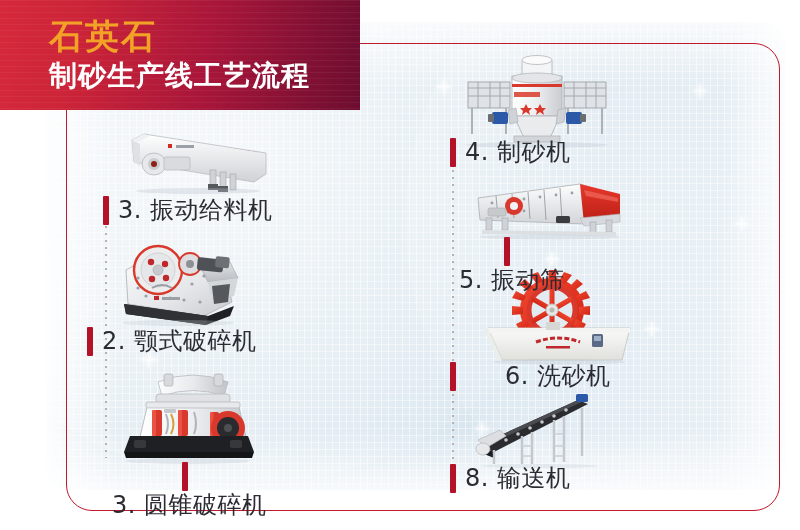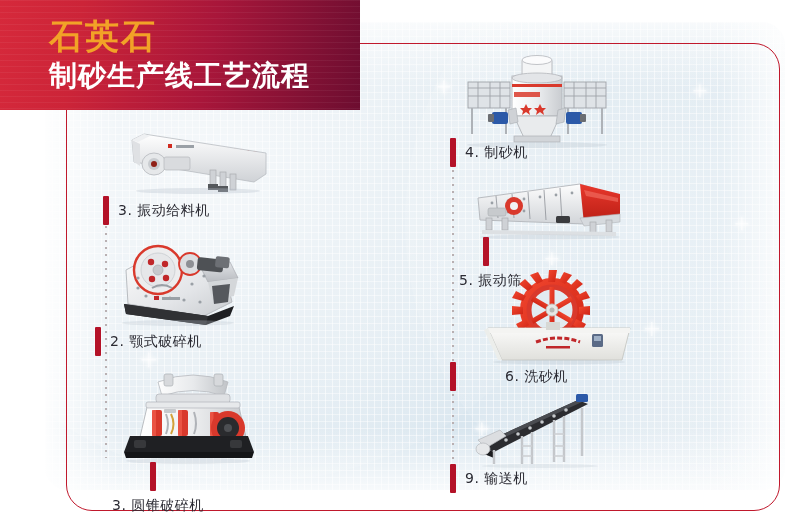--- a/index.html
+++ b/index.html
@@ -76,21 +76,21 @@
     position:absolute;width:2px;z-index:5;
     background-image:linear-gradient(to bottom, #b9b0b2 0 2px, rgba(0,0,0,0) 2px 7px);
     background-size:2px 7px;background-repeat:repeat-y;
   }
   .dot-left{left:105px;top:226px;height:232px;}
   .dot-right{left:452px;top:170px;height:300px;}
 
   .step-label{position:absolute;display:flex;align-items:center;z-index:7;white-space:nowrap;}
   .step-bar{width:6px;height:29px;background:#b41228;border-radius:1px;flex:0 0 auto;
             box-shadow:0 0 0 0 rgba(0,0,0,0);}
-  .step-text{margin-left:9px;font-size:14px;color:#2b2b33;letter-spacing:0.5px;line-height:29px;}
+  .step-text{margin-left:9px;font-size:24px;color:#2b2b33;letter-spacing:0.5px;line-height:29px;}
 
   .machine{position:absolute;z-index:6;}
 
   
   svg{display:block;overflow:visible;}
 </style>
 </head>
 <body>
 
 <div id="stage">
@@ -219,21 +219,21 @@
       <rect x="50" y="71" width="18" height="3" fill="#9aa0a6"></rect>
 
       <path d="M40 62 q10 -6 20 0" stroke="#9aa0a6" stroke-width="2" fill="none"></path>
 
       <polygon points="12,78 96,90 122,80 118,90 94,99 14,88" fill="#1f2023"></polygon>
       <polygon points="12,78 14,88 94,99 96,90" fill="#303134"></polygon>
       <ellipse cx="66" cy="97" rx="56" ry="3" fill="#b9c4cd" opacity="0.3"></ellipse>
     </svg>
   </div>
 
-  <div class="step-label" style="left:95px;top:327px;">
+  <div class="step-label" style="left:87px;top:327px;">
     <span class="step-bar"></span>
     <span class="step-text">2. 颚式破碎机</span>
   </div>
 
   <div class="machine" style="left:118px;top:356px;">
     <svg width="150" height="108" viewBox="0 0 150 108">
       <defs>
         <linearGradient id="gc1" x1="0" y1="0" x2="1" y2="0">
           <stop offset="0" stop-color="#ffffff"></stop>
             <stop offset="0.45" stop-color="#f0f1f2"></stop>
@@ -513,21 +513,21 @@
         <line x1="84" y1="44" x2="94" y2="44"></line>
           <line x1="84" y1="56" x2="94" y2="56"></line>
         <line x1="84" y1="66" x2="94" y2="66"></line>
       </g>
       <ellipse cx="70" cy="76" rx="58" ry="2" fill="#b9c4cd" opacity="0.25"></ellipse>
     </svg>
   </div>
 
   <div class="step-label" style="left:450px;top:464px;">
     <span class="step-bar"></span>
-    <span class="step-text">9. 输送机</span>
+    <span class="step-text">8. 输送机</span>
   </div>
 
   <div class="banner">
     <div class="banner-tex"></div>
     <div class="banner-title">石英石</div>
     <div class="banner-sub">制砂生产线工艺流程</div>
   </div>
 
 </div>
 

